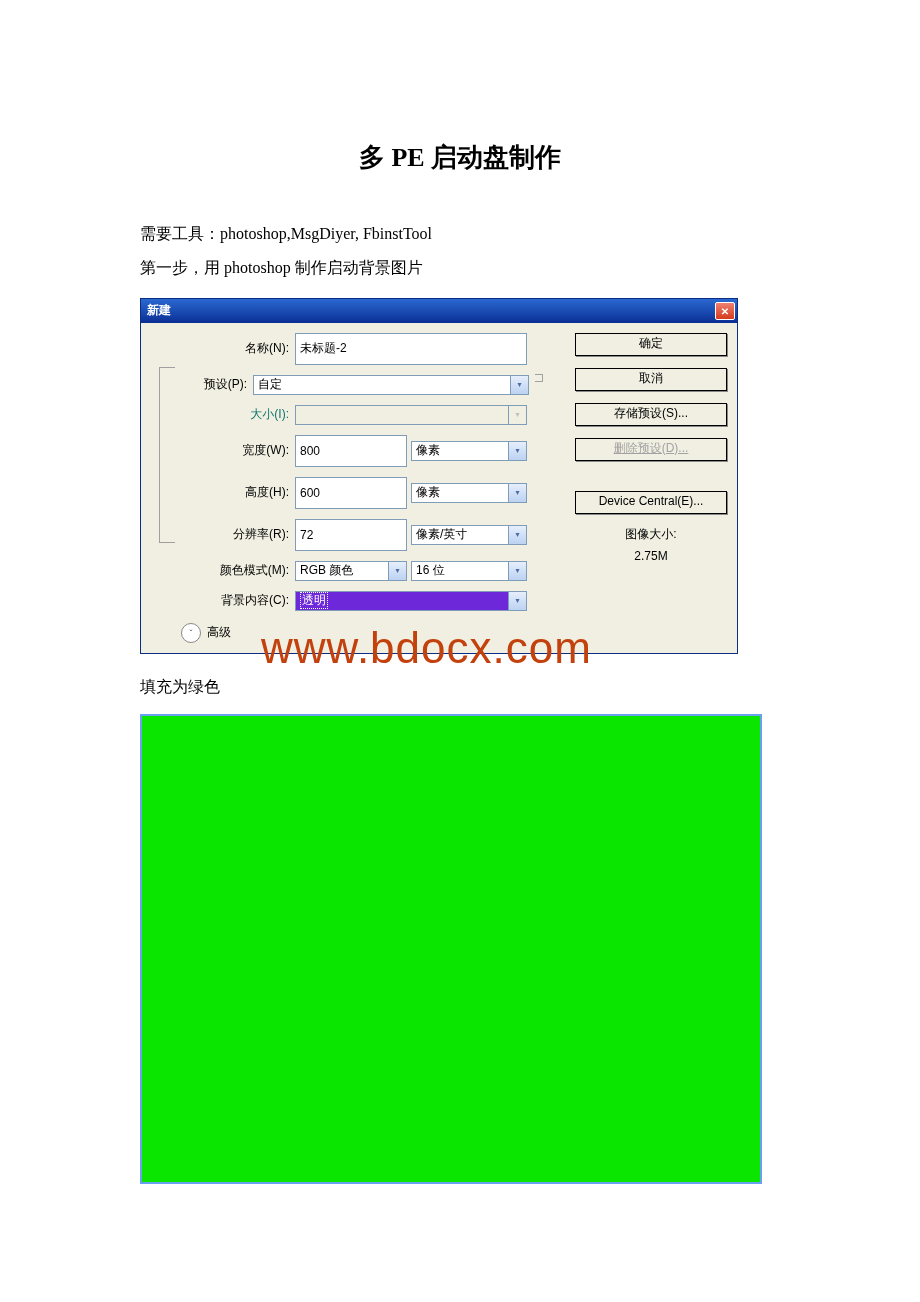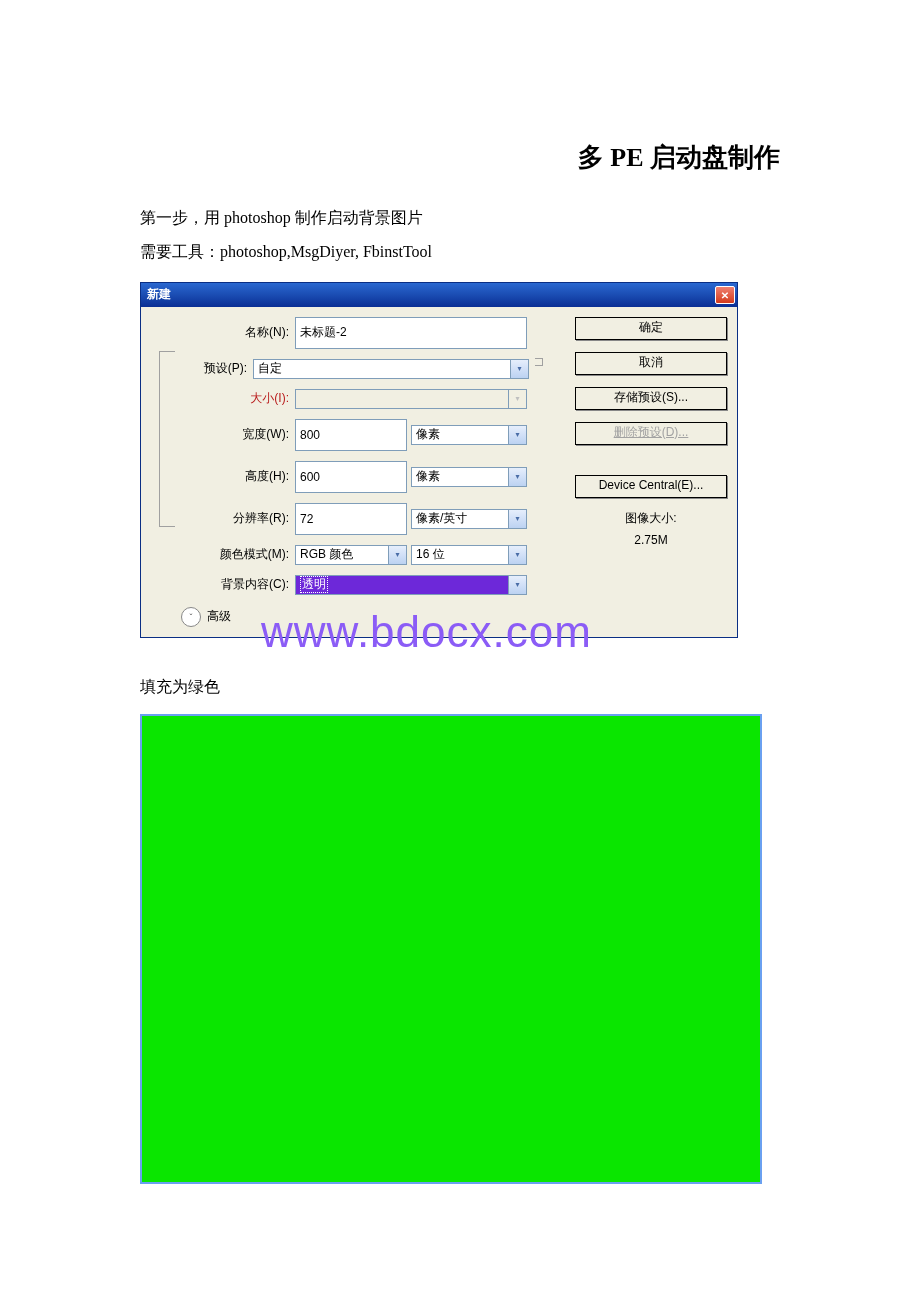--- a/index.html
+++ b/index.html
@@ -11,33 +11,33 @@
   .page {
     width: 920px;
     margin: 0 auto;
     padding: 140px 140px 60px 140px;
     box-sizing: border-box;
   }
   .title {
     font-family: "SimSun", serif;
     font-size: 26px;
     font-weight: bold;
-    text-align: right;
-    margin-bottom: 28px;
+    text-align: center;
+    margin-bottom: 44px;
   }
   .body-text {
     font-family: "SimSun", serif;
     font-size: 16px;
     line-height: 1.9;
     margin: 4px 0;
   }
   .watermark {
     position: absolute;
     font-size: 44px;
-    color: #8b5cf6;
+    color: #c2410c;
     font-family: Arial, sans-serif;
     letter-spacing: 1px;
     pointer-events: none;
     white-space: nowrap;
   }
 
   
   .ps-dialog {
     position: relative;
     width: 596px;
@@ -92,21 +92,21 @@
     display: flex;
     align-items: center;
     margin-bottom: 10px;
   }
   .ps-label {
     width: 148px;
     text-align: right;
     padding-right: 6px;
     white-space: nowrap;
   }
-  .ps-label.disabled { color: #b91c1c; }
+  .ps-label.disabled { color: #0f766e; }
   .ps-input {
     height: 32px;
     border: 1px solid #7f9db9;
     background: #fff;
     padding: 1px 4px;
     box-sizing: border-box;
     font-family: Tahoma, sans-serif;
     font-size: 12px;
   }
   .ps-select {
@@ -208,22 +208,22 @@
     background: #0ae600;
     box-shadow: inset 0 0 0 2px #6aa0f0, inset 2px 2px 0 #fff, inset -1px -1px 0 #999;
   }
 </style>
 </head>
 <body>
 
 <div class="page">
   <div class="title">多 PE 启动盘制作</div>
 
+  <div class="body-text">需要工具：photoshop,MsgDiyer, FbinstTool</div>
   <div class="body-text">第一步，用 photoshop 制作启动背景图片</div>
-  <div class="body-text">需要工具：photoshop,MsgDiyer, FbinstTool</div>
 
   <div class="ps-dialog">
     <div class="preset-bracket"></div>
     <div class="preset-bracket-r"></div>
 
     <div class="ps-titlebar">
       <span>新建</span>
       <div class="ps-close">✕</div>
     </div>
 
@@ -318,17 +318,17 @@
         <div style="height:18px"></div>
         <div class="ps-btn link">Device Central(E)...</div>
         <div class="img-size">
           <div>图像大小:</div>
           <div style="margin-top:6px">2.75M</div>
         </div>
       </div>
     </div>
   </div>
 
-  <div class="body-text" style="margin-top:34px">填充为绿色</div>
+  <div class="body-text" style="margin-top:18px">填充为绿色</div>
 
   <div class="canvas-wrapper"></div>
 
 </div>
 
 </body></html>

